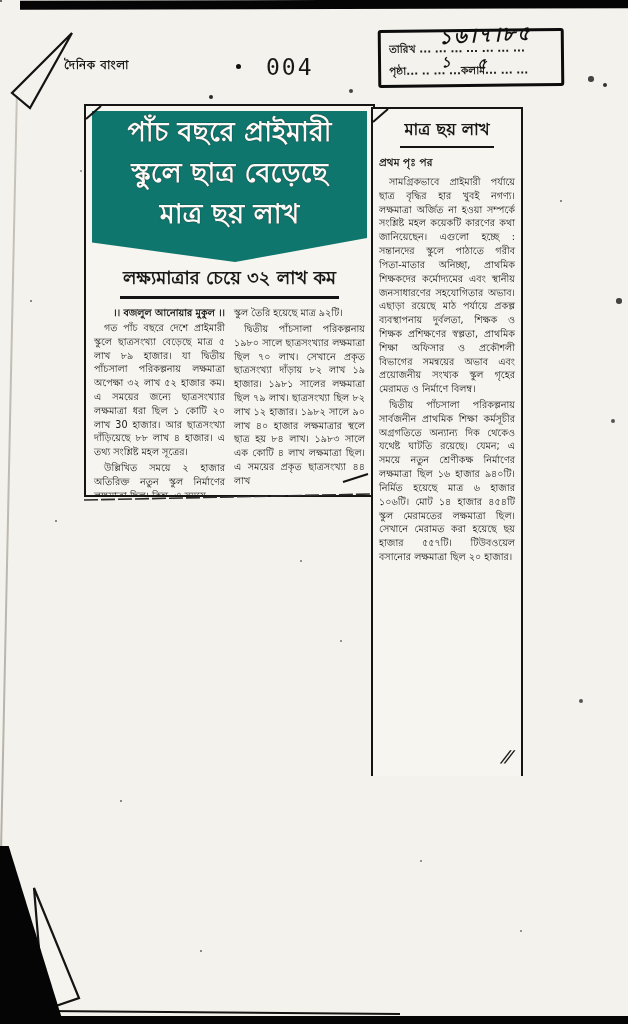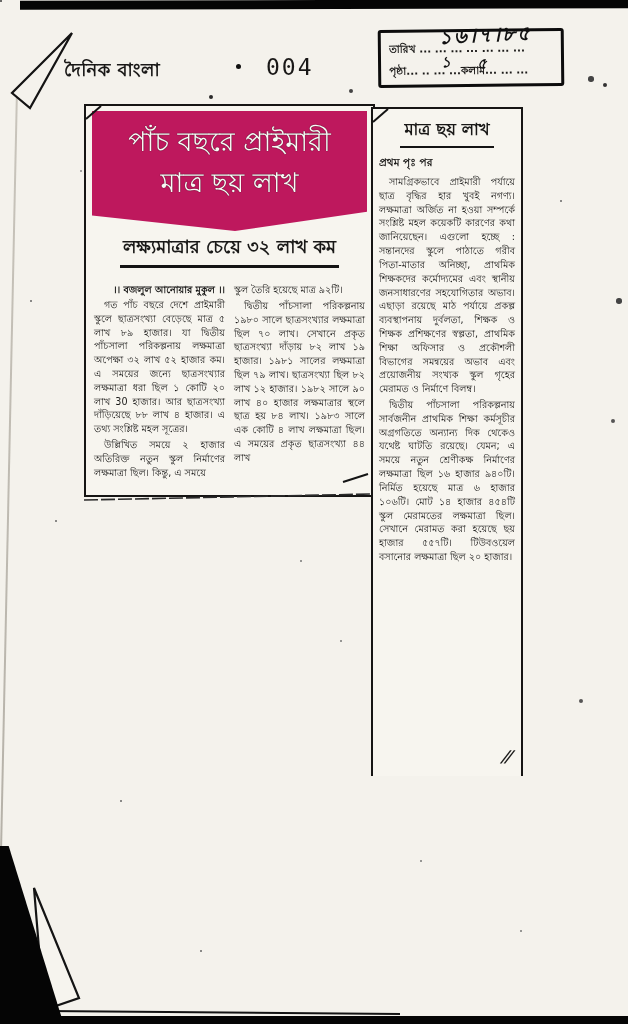--- a/index.html
+++ b/index.html
@@ -17,39 +17,39 @@
     clip-path:polygon(0 0,14% 0,100% 97%,100% 100%,0 100%);}
   .edge-left{position:absolute;left:8px;top:90px;width:2px;height:760px;background:linear-gradient(#c9c5bc,#b5b1a8);transform:rotate(1.2deg);}
   
   .specks{position:absolute;top:0;left:0;width:2px;height:2px;background:#3a3a3a;border-radius:50%;
     box-shadow: 210px 96px 0 1px #2a2a2a, 590px 78px 0 2px #444, 604px 84px 0 1px #333,
       612px 420px 0 1px #555, 30px 300px 0 #666, 55px 520px 0 #666, 580px 700px 0 1px #555,
       300px 560px 0 #777, 340px 640px 0 #777, 120px 800px 0 #666, 420px 860px 0 #777,
       560px 200px 0 #666, 618px 300px 0 2px #444, 200px 950px 0 #666, 520px 930px 0 #777,
       80px 170px 0 #888, 350px 90px 0 1px #444;}
   
-  .masthead{position:absolute;left:64px;top:56px;font-size:18px;font-weight:bold;letter-spacing:.5px;}
+  .masthead{position:absolute;left:64px;top:56px;font-size:12px;font-weight:bold;letter-spacing:.5px;}
   .header-dot{position:absolute;left:236px;top:64px;width:5px;height:5px;background:#111;border-radius:50%;}
   .page-number{position:absolute;left:266px;top:54px;font-family:"DejaVu Sans Mono","Liberation Mono",monospace;font-size:23px;letter-spacing:2px;}
   
   .stamp{position:absolute;left:378px;top:29px;width:186px;height:58px;border:3px solid #0c0c0c;border-radius:3px;
     background:#f4f2ec;transform:rotate(-.6deg);padding:5px 8px 4px;box-sizing:border-box;font-size:10.5px;font-weight:bold;}
   .stamp-row{white-space:nowrap;overflow:hidden;line-height:2.1;}
   .hand{position:absolute;font-size:20px;font-weight:bold;font-style:italic;color:#111;transform:rotate(-2deg);}
   .hand-date{left:58px;top:-12px;letter-spacing:2px;}
   .hand-page{left:60px;top:18px;font-size:15px;}
   .hand-col{left:96px;top:20px;font-size:15px;}
   
   .clip-left{position:absolute;left:84px;top:104px;width:291px;height:393px;border:2px solid #161514;
     background:#f7f5ef;box-sizing:border-box;overflow:hidden;}
-  .headline-block{margin:5px 6px 0;background:#be185d;color:#fbfaf6;text-align:center;
-    font-weight:normal;font-size:27px;line-height:1.52;padding:10px 2px 28px;
+  .headline-block{margin:5px 6px 0;background:#0f766e;color:#fbfaf6;text-align:center;
+    font-weight:bold;font-size:27px;line-height:1.52;padding:0 2px 28px;
     clip-path:polygon(0 0,100% 0,100% 84%,52% 100%,0 87%);
     text-shadow:0 0 1px #000;}
-  .subheadline{width:max-content;max-width:96%;margin:2px auto 12px;text-align:center;font-weight:bold;
+  .subheadline{width:max-content;max-width:96%;margin:2px auto 4px;text-align:center;font-weight:bold;
     font-size:18px;border-bottom:3px solid #141414;padding:0 3px 1px;}
   .columns{display:flex;gap:9px;padding:3px 8px 4px;font-size:9.6px;line-height:1.44;text-align:justify;}
   .col{width:50%;}
   .byline{text-align:right;font-weight:bold;margin-bottom:1px;}
   .para{margin:0 0 2px;}
   .indent{text-indent:10px;}
   
   .clip-right{position:absolute;left:371px;top:107px;width:152px;height:669px;
     border:2px solid #161514;border-bottom:none;background:#f7f5ef;box-sizing:border-box;
     padding:6px 6px 4px;overflow:hidden;}
@@ -78,20 +78,21 @@
     <div class="stamp-row">তারিখ ... ... ... ... ... ... ...</div>
     <div class="stamp-row">পৃষ্ঠা... .. ... ...কলাম... ... ...</div>
     <span class="hand hand-date">১৬।৭।৮৫</span>
     <span class="hand hand-page">১</span>
     <span class="hand hand-col">৫</span>
   </div>
 
   <div class="clip-left">
     <div class="headline-block">
       <div>পাঁচ বছরে প্রাইমারী</div>
+      <div>স্কুলে ছাত্র বেড়েছে</div>
       <div>মাত্র ছয় লাখ</div>
     </div>
     <div class="subheadline">লক্ষ্যমাত্রার চেয়ে ৩২ লাখ কম</div>
     <div class="columns">
       <div class="col">
         <div class="byline">।। বজলুল আনোয়ার মুকুল ।।</div>
         <p class="para indent">গত পাঁচ বছরে দেশে প্রাইমারী স্কুলে ছাত্রসংখ্যা বেড়েছে মাত্র ৫ লাখ ৮৯ হাজার। যা দ্বিতীয় পাঁচসালা পরিকল্পনায় লক্ষমাত্রা অপেক্ষা ৩২ লাখ ৫২ হাজার কম। এ সময়ের জন্যে ছাত্রসংখ্যার লক্ষমাত্রা ধরা ছিল ১ কোটি ২০ লাখ 30 হাজার। আর ছাত্রসংখ্যা দাঁড়িয়েছে ৮৮ লাখ ৪ হাজার। এ তথ্য সংশ্লিষ্ট মহল সূত্রের।</p>
         <p class="para indent">উল্লিখিত সময়ে ২ হাজার অতিরিক্ত নতুন স্কুল নির্মাণের লক্ষমাত্রা ছিল। কিন্তু, এ সময়ে</p>
       </div>
       <div class="col">

